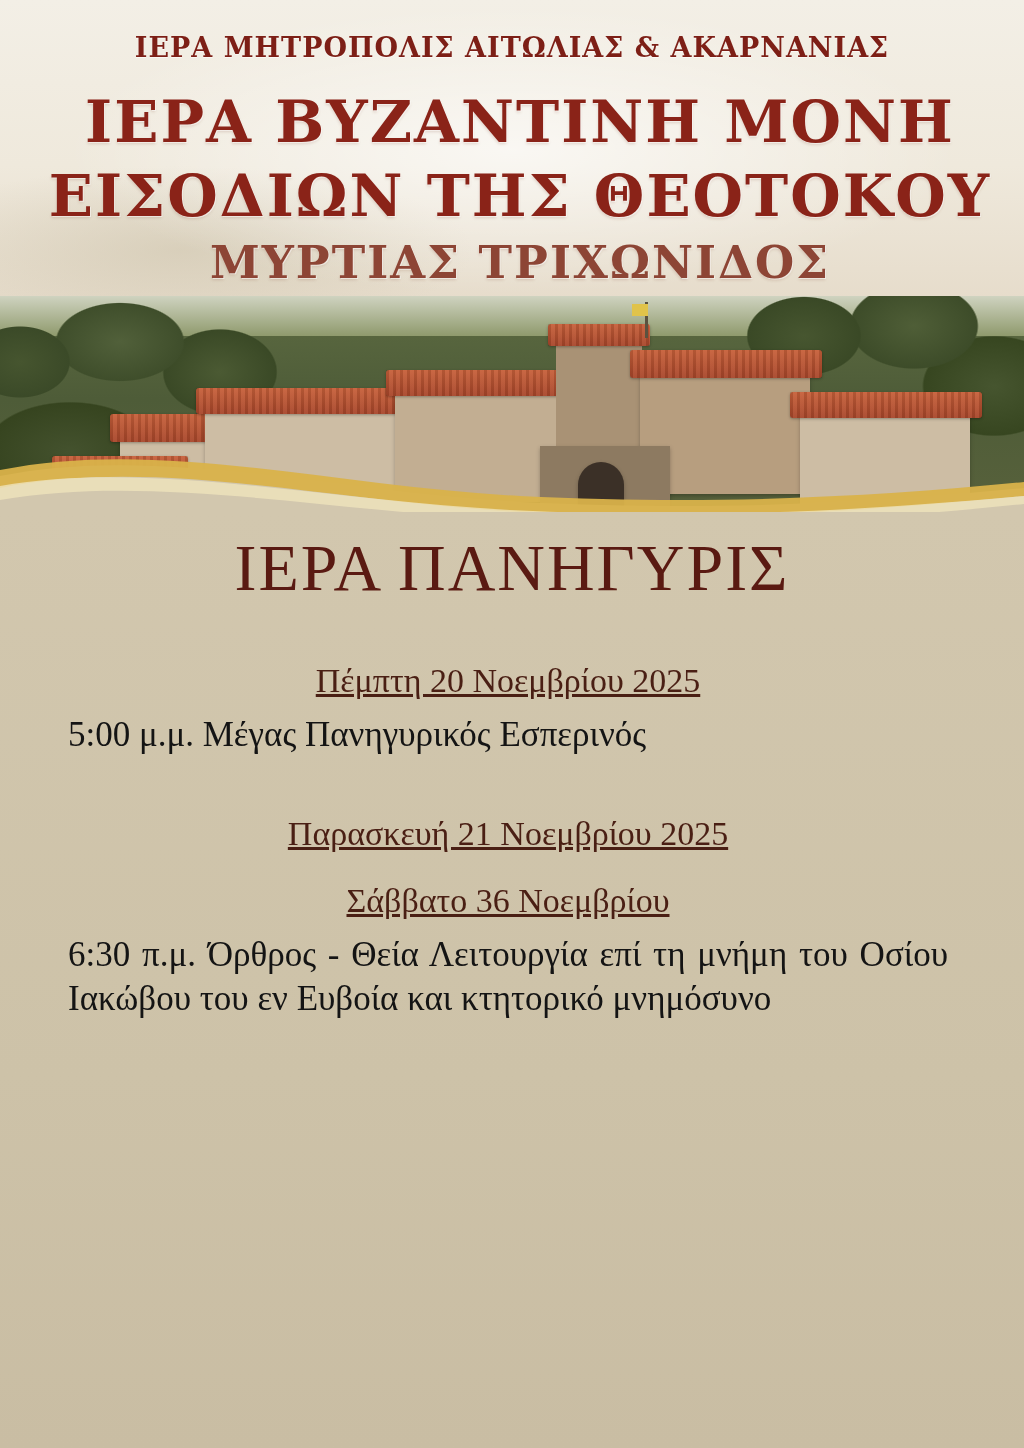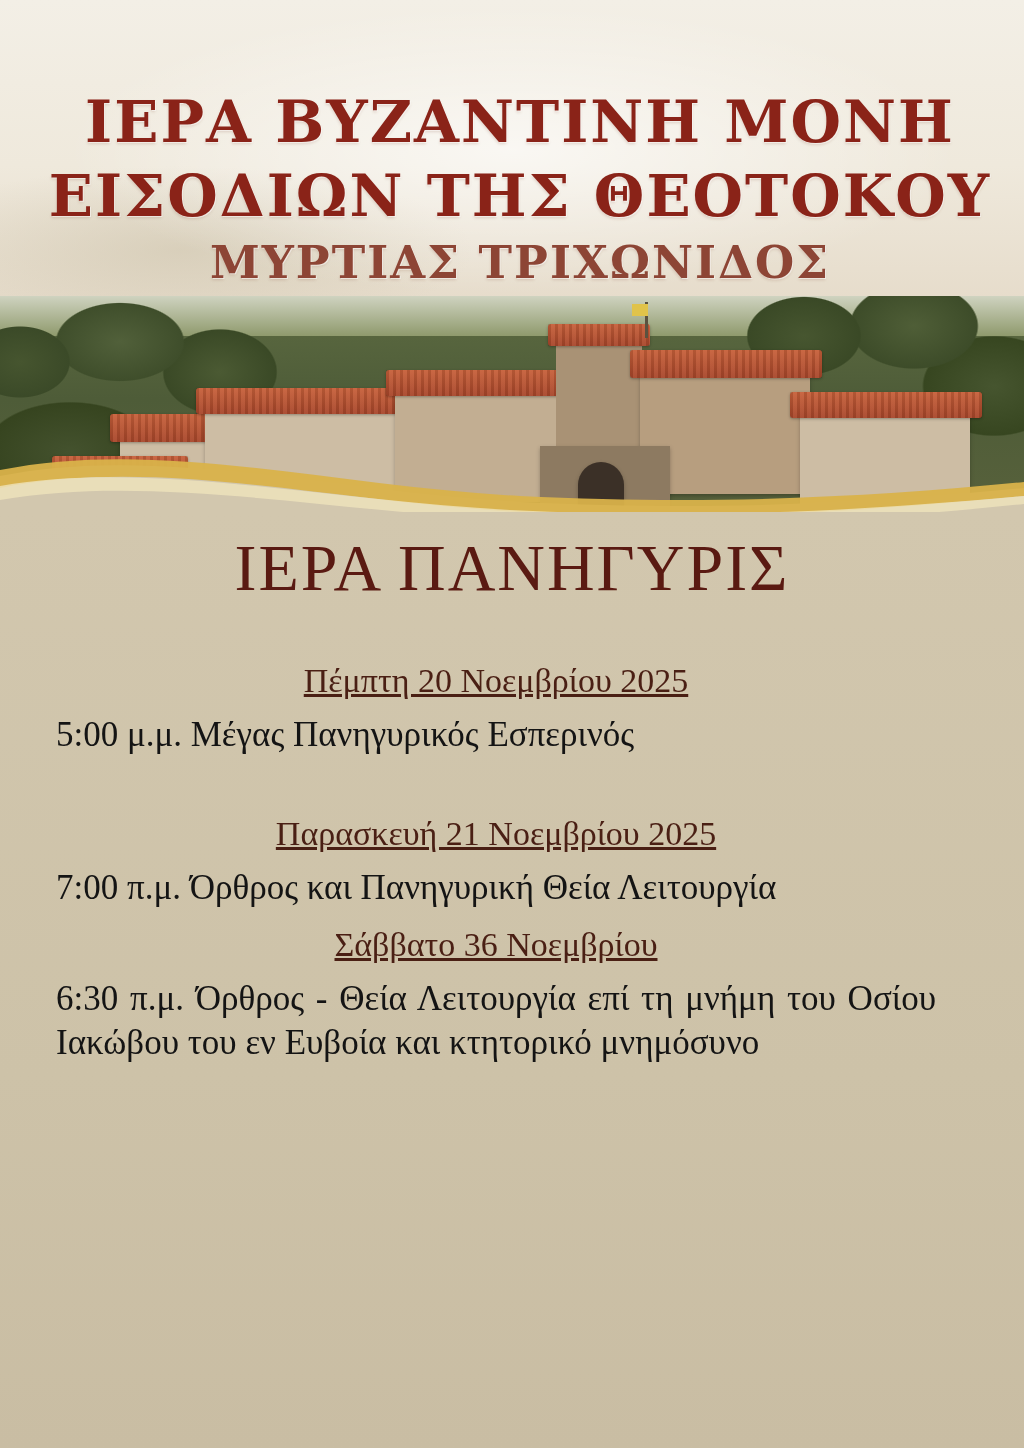--- a/index.html
+++ b/index.html
@@ -161,21 +161,21 @@
     width: 1024px;
     text-align: center;
     font-family: "Liberation Serif", serif;
     font-size: 66px;
     color: #5a1a12;
     letter-spacing: 2px;
   }
 
   .content {
     position: absolute;
-    left: 56px;
+    left: 68px;
     top: 148px;
     width: 880px;
     color: #1d1d1d;
     font-size: 35px;
     line-height: 1.26;
   }
   .date-line {
     text-align: center;
     text-decoration: underline;
     color: #4a1f14;
@@ -202,20 +202,21 @@
     color: #161616;
   }
 </style>
 </head>
 <body>
 
 <div class="poster">
 
   <div class="header">
     <div class="header-haze"></div>
+    <div class="line-metropolis">ΙΕΡΑ ΜΗΤΡΟΠΟΛΙΣ ΑΙΤΩΛΙΑΣ &amp; ΑΚΑΡΝΑΝΙΑΣ</div>
     <div class="title-big title-l1">ΙΕΡΑ ΒΥΖΑΝΤΙΝΗ ΜΟΝΗ</div>
     <div class="title-big title-l2">ΕΙΣΟΔΙΩΝ ΤΗΣ ΘΕΟΤΟΚΟΥ</div>
     <div class="title-big title-l3">ΜΥΡΤΙΑΣ ΤΡΙΧΩΝΙΔΟΣ</div>
   </div>
 
   <div class="photo">
     <div class="sky"></div>
     <div class="trees-left"></div>
     <div class="trees-right"></div>
 
@@ -258,21 +259,20 @@
     <div class="panigiris">ΙΕΡΑ ΠΑΝΗΓΥΡΙΣ</div>
 
     <div class="content">
 
       <div class="date-line">Πέμπτη 20 Νοεμβρίου 2025</div>
       <div class="event-line" style="text-align:center;">5:00 μ.μ. Μέγας Πανηγυρικός Εσπερινός</div>
 
       <div class="gap-lg"></div>
 
       <div class="date-line">Παρασκευή 21 Νοεμβρίου 2025</div>
-      <div class="event-line just">7:00 π.μ. Όρθρος και Πανηγυρική Θεία Λειτουργία</div>
 
       <div class="gap-sm"></div>
 
       <div class="date-line">Σάββατο 36 Νοεμβρίου</div>
       <div class="event-line just">6:30 π.μ. Όρθρος - Θεία Λειτουργία επί τη μνήμη του Οσίου Ιακώβου του εν Ευβοία και κτητορικό μνημόσυνο</div>
 
     </div>
 
   </div>
 

